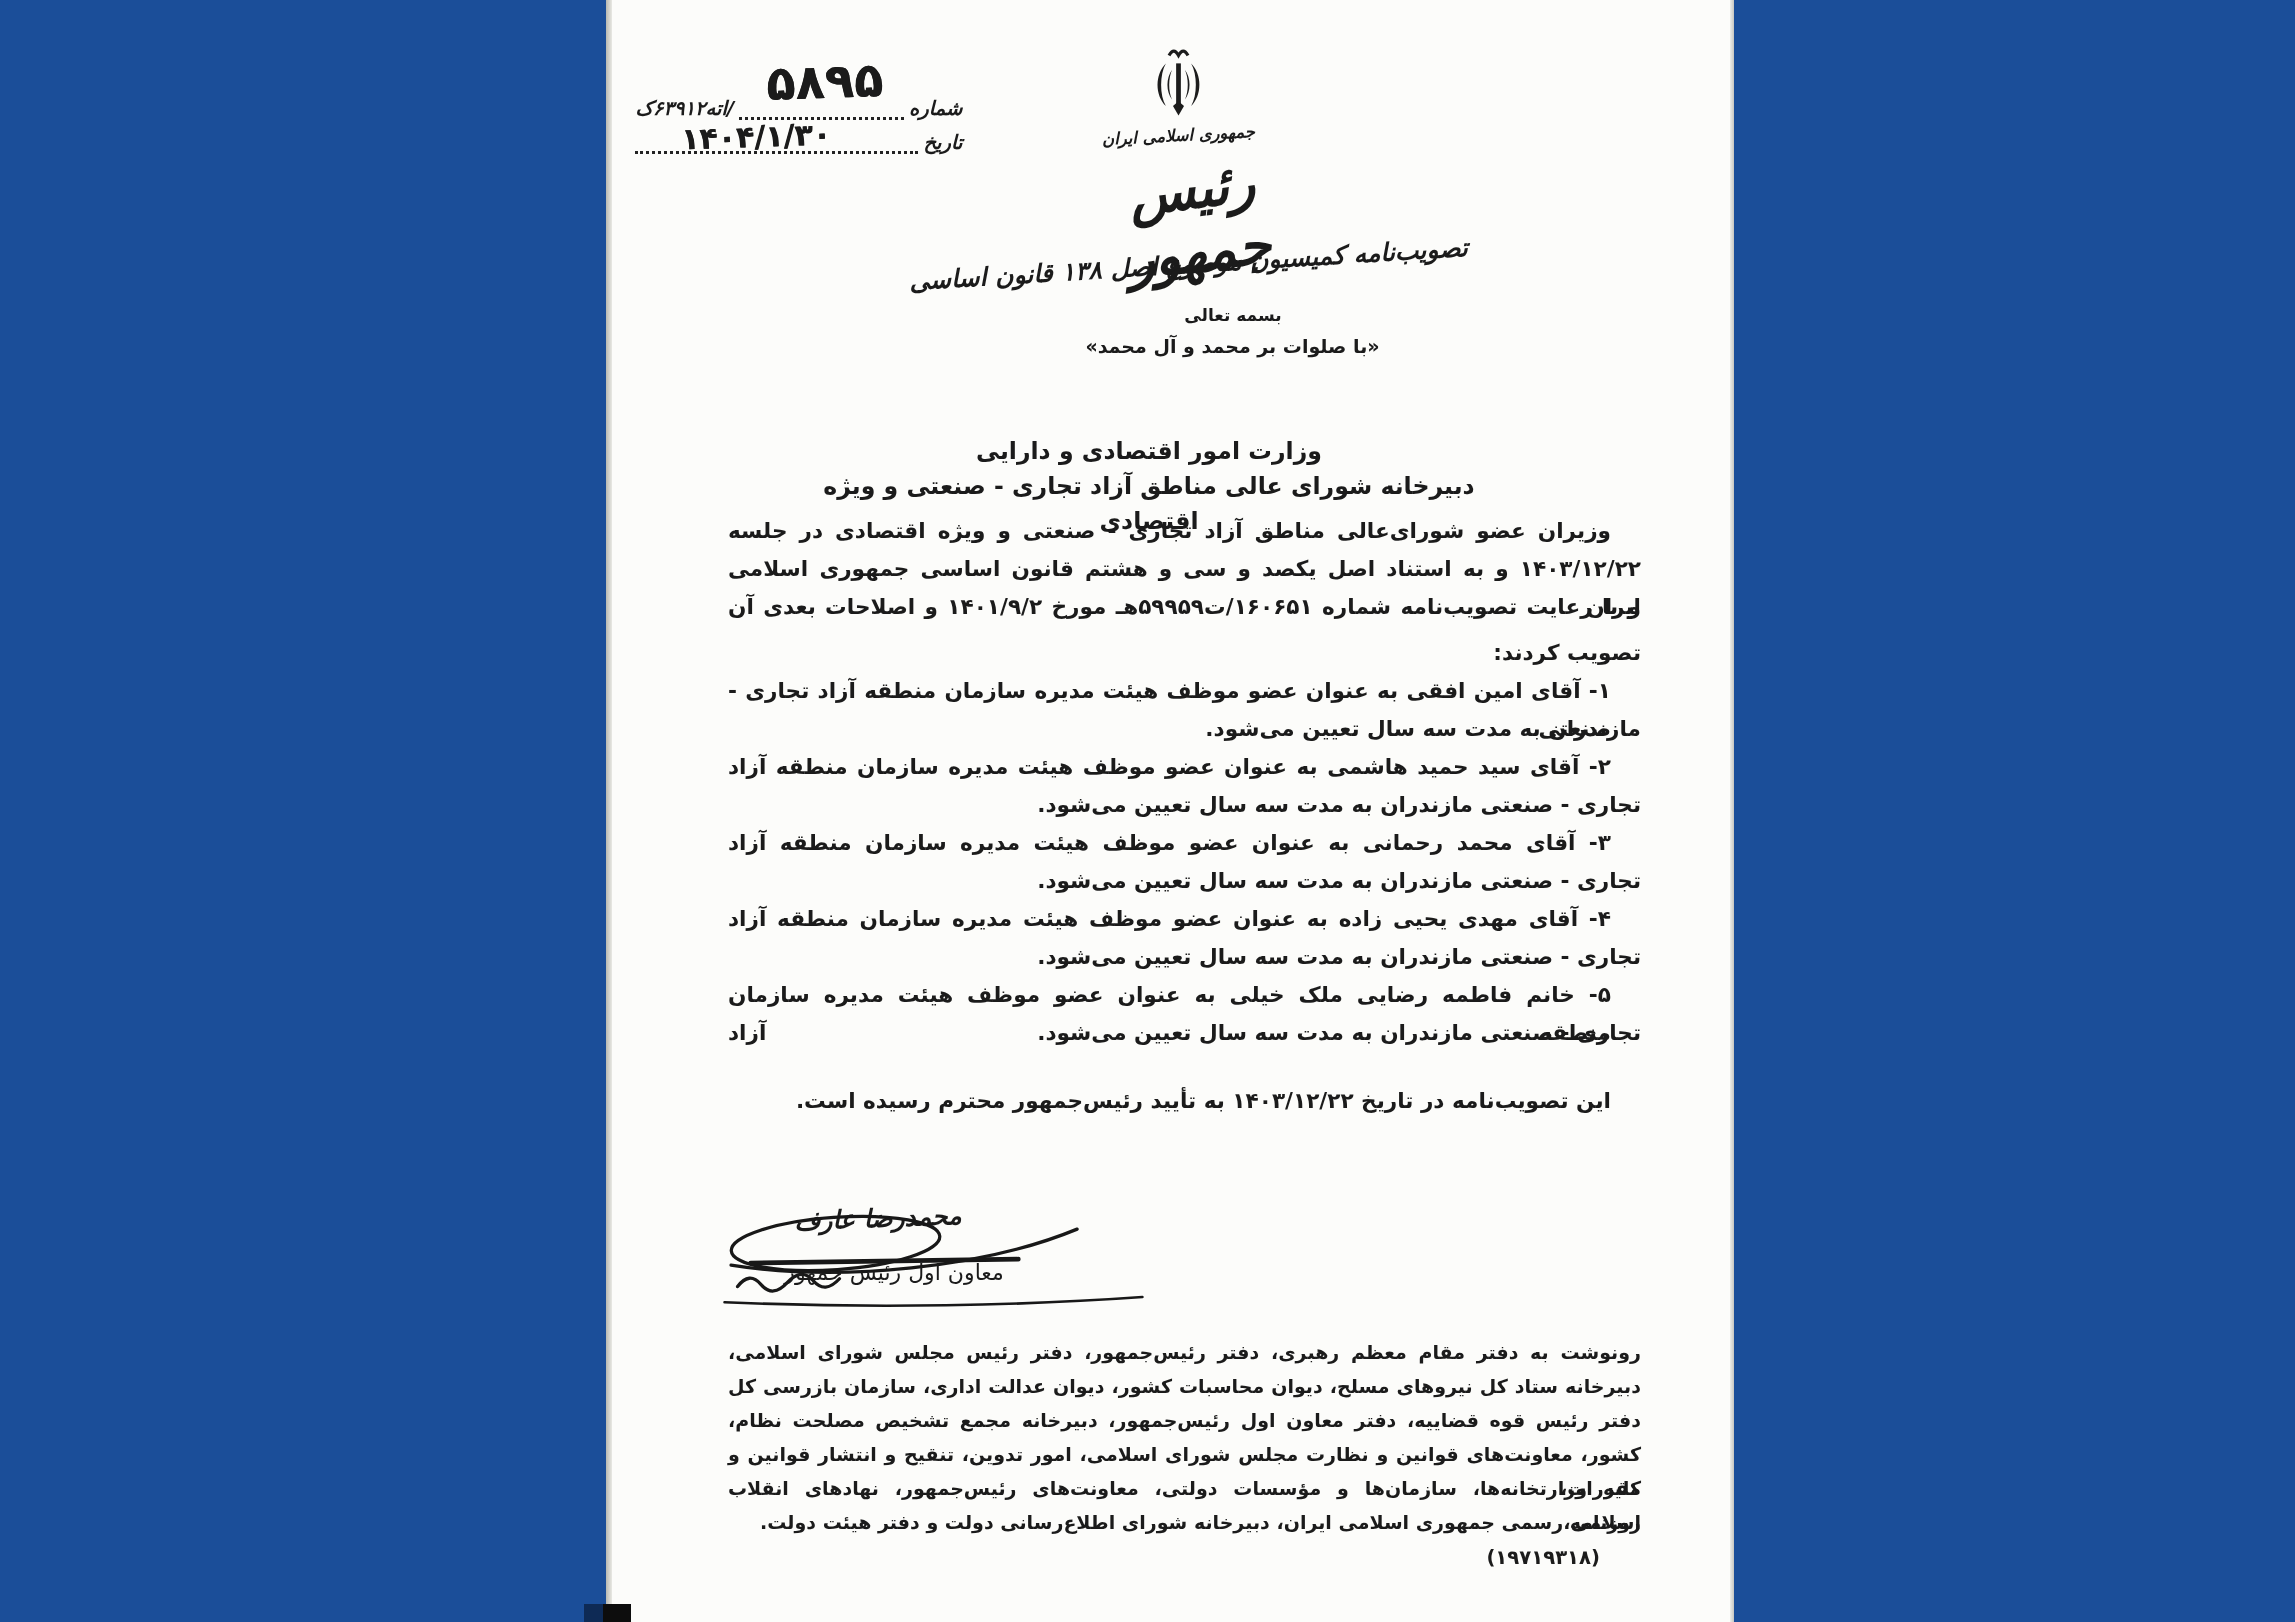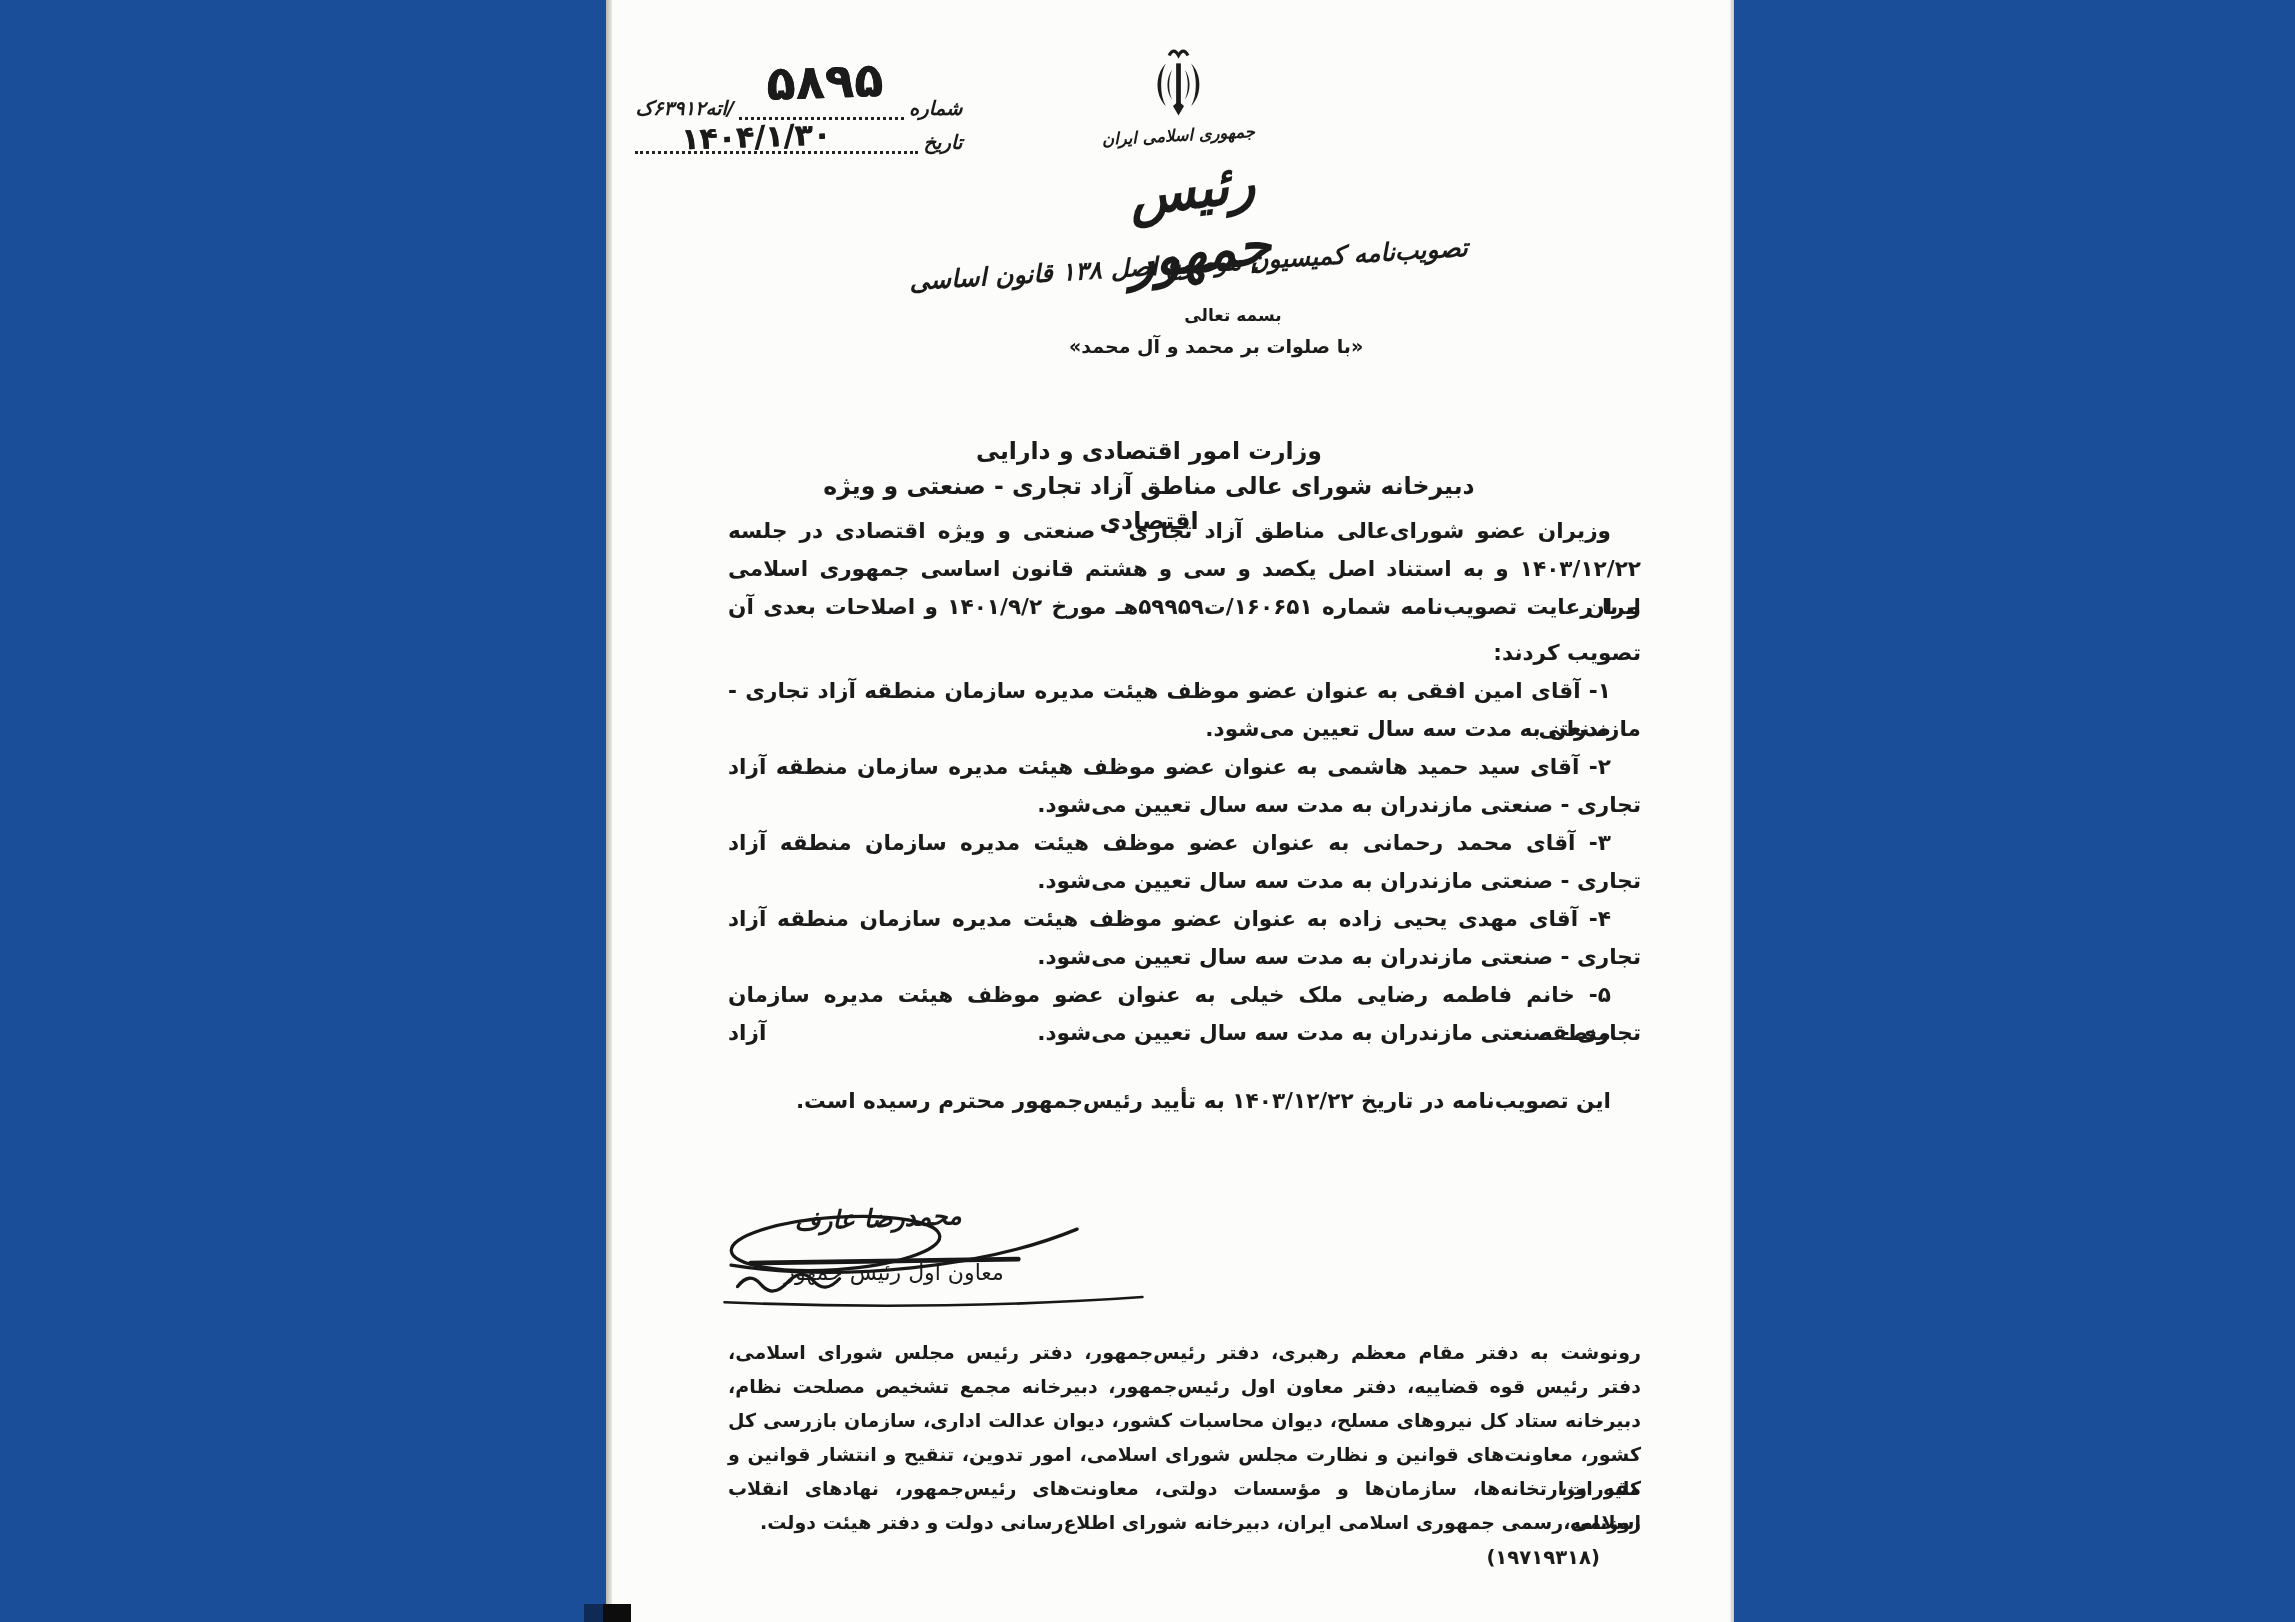--- a/index.html
+++ b/index.html
@@ -22,21 +22,21 @@
   .hand { position:absolute; font-weight:700; letter-spacing:1.3px; text-shadow:0.4px 0 #1b1b1b; }
   .hand-number { left:131px; top:-2.6px; font-size:48px; transform:rotate(-2deg); }
   .hand-date { left:46px; top:63px; font-size:30px; transform:rotate(-2deg); }
 
   
   .emblem { position:absolute; left:530px; top:46px; width:85px; height:79px; }
   .republic-line { position:absolute; left:481px; top:126px; width:183px; text-align:center; font-size:16.4px; font-weight:700; font-style:italic; transform:rotate(-3deg); }
   .office-title { position:absolute; left:452px; top:158px; width:275px; text-align:center; font-size:54px; font-weight:700; font-style:italic; transform:rotate(-7deg); }
   .decree-type { position:absolute; left:288px; top:250px; width:589px; text-align:center; font-size:25px; font-weight:700; font-style:italic; transform:rotate(-3.5deg); }
   .basmala { position:absolute; left:496px; top:305px; width:262px; text-align:center; font-size:17px; font-weight:700; }
-  .salutation { position:absolute; left:463px; top:335px; width:327px; text-align:left; font-size:19px; font-weight:700; }
+  .salutation { position:absolute; left:463px; top:335px; width:327px; text-align:center; font-size:19px; font-weight:700; }
 
   .addressee { position:absolute; left:216px; top:402px; width:654px; text-align:center; font-weight:700; }
   .addressee .a1 { font-size:23.6px; height:35px; line-height:35px;margin-top:32px; }
   .addressee .a2 { font-size:23.6px; height:35px; line-height:35px; }
 
   
   .body-block { position:absolute; left:122px; top:512px; width:913px; font-size:21.6px; font-weight:700; }
   .line { height:38px; line-height:38px; text-align:justify; text-align-last:justify; }
   .line.start { text-align:right; text-align-last:right; }
   .line.indent { padding-right:30px; }
@@ -126,22 +126,22 @@
         <path d="M 30 95 C 200 122, 420 98, 560 40" stroke-width="5"></path>
         <path d="M 60 92 L 470 86" stroke-width="7"></path>
         <path d="M 40 128 q 18 -24 36 -3 t 40 -3 t 40 -3 t 40 -3" stroke-width="5"></path>
         <path d="M 20 152 C 250 162, 480 157, 660 144" stroke-width="4"></path>
       </g>
     </svg>
     <div class="sig-title fa">معاون اول رئیس جمهور</div>
 
     <div class="footer-block fa">
       <div class="fline">رونوشت به دفتر مقام معظم رهبری، دفتر رئیس‌جمهور، دفتر رئیس مجلس شورای اسلامی،</div>
+      <div class="fline">دبیرخانه ستاد کل نیروهای مسلح، دیوان محاسبات کشور، دیوان عدالت اداری، سازمان بازرسی کل</div>
       <div class="fline">دفتر رئیس قوه قضاییه، دفتر معاون اول رئیس‌جمهور، دبیرخانه مجمع تشخیص مصلحت نظام،</div>
-      <div class="fline">دبیرخانه ستاد کل نیروهای مسلح، دیوان محاسبات کشور، دیوان عدالت اداری، سازمان بازرسی کل</div>
       <div class="fline">کشور، معاونت‌های قوانین و نظارت مجلس شورای اسلامی، امور تدوین، تنقیح و انتشار قوانین و مقررات،</div>
       <div class="fline">کلیه وزارتخانه‌ها، سازمان‌ها و مؤسسات دولتی، معاونت‌های رئیس‌جمهور، نهادهای انقلاب اسلامی،</div>
       <div class="fline start">روزنامه رسمی جمهوری اسلامی ایران، دبیرخانه شورای اطلاع‌رسانی دولت و دفتر هیئت دولت.</div>
     </div>
     <div class="ref-number fa">(۱۹۷۱۹۳۱۸)</div>
   </div>
 
   <div class="corner-mark"></div>
 </div>
 

